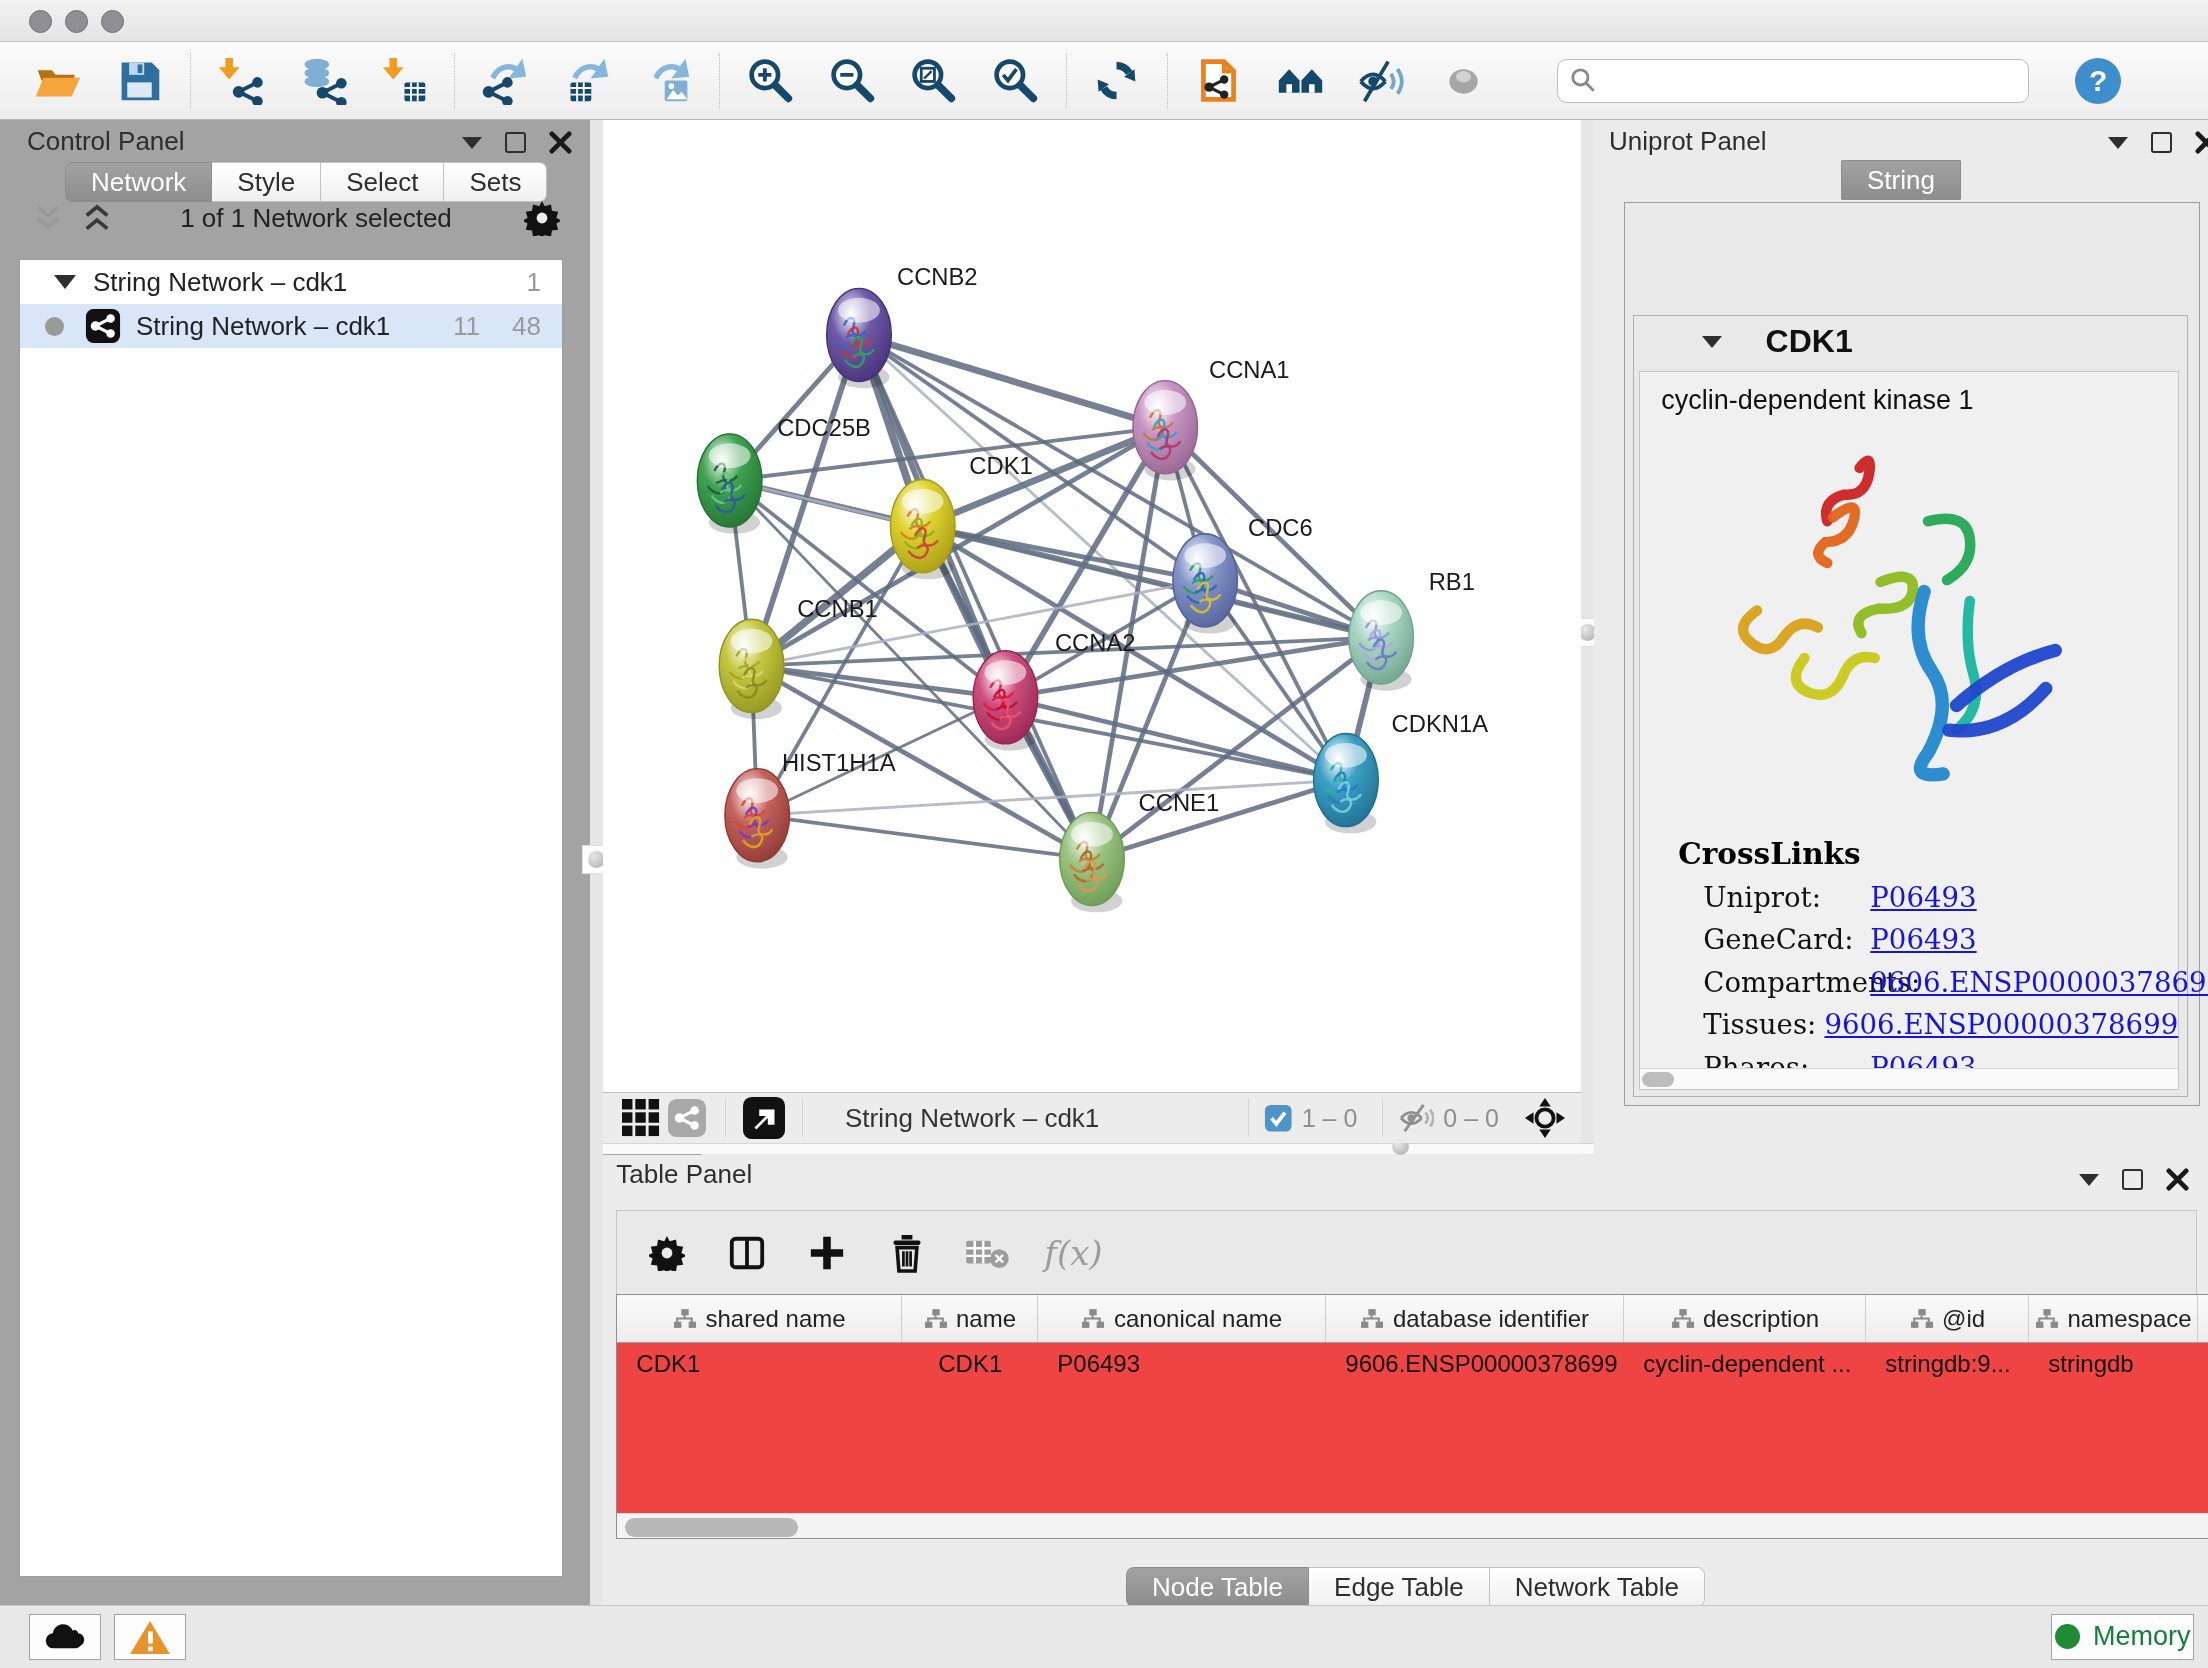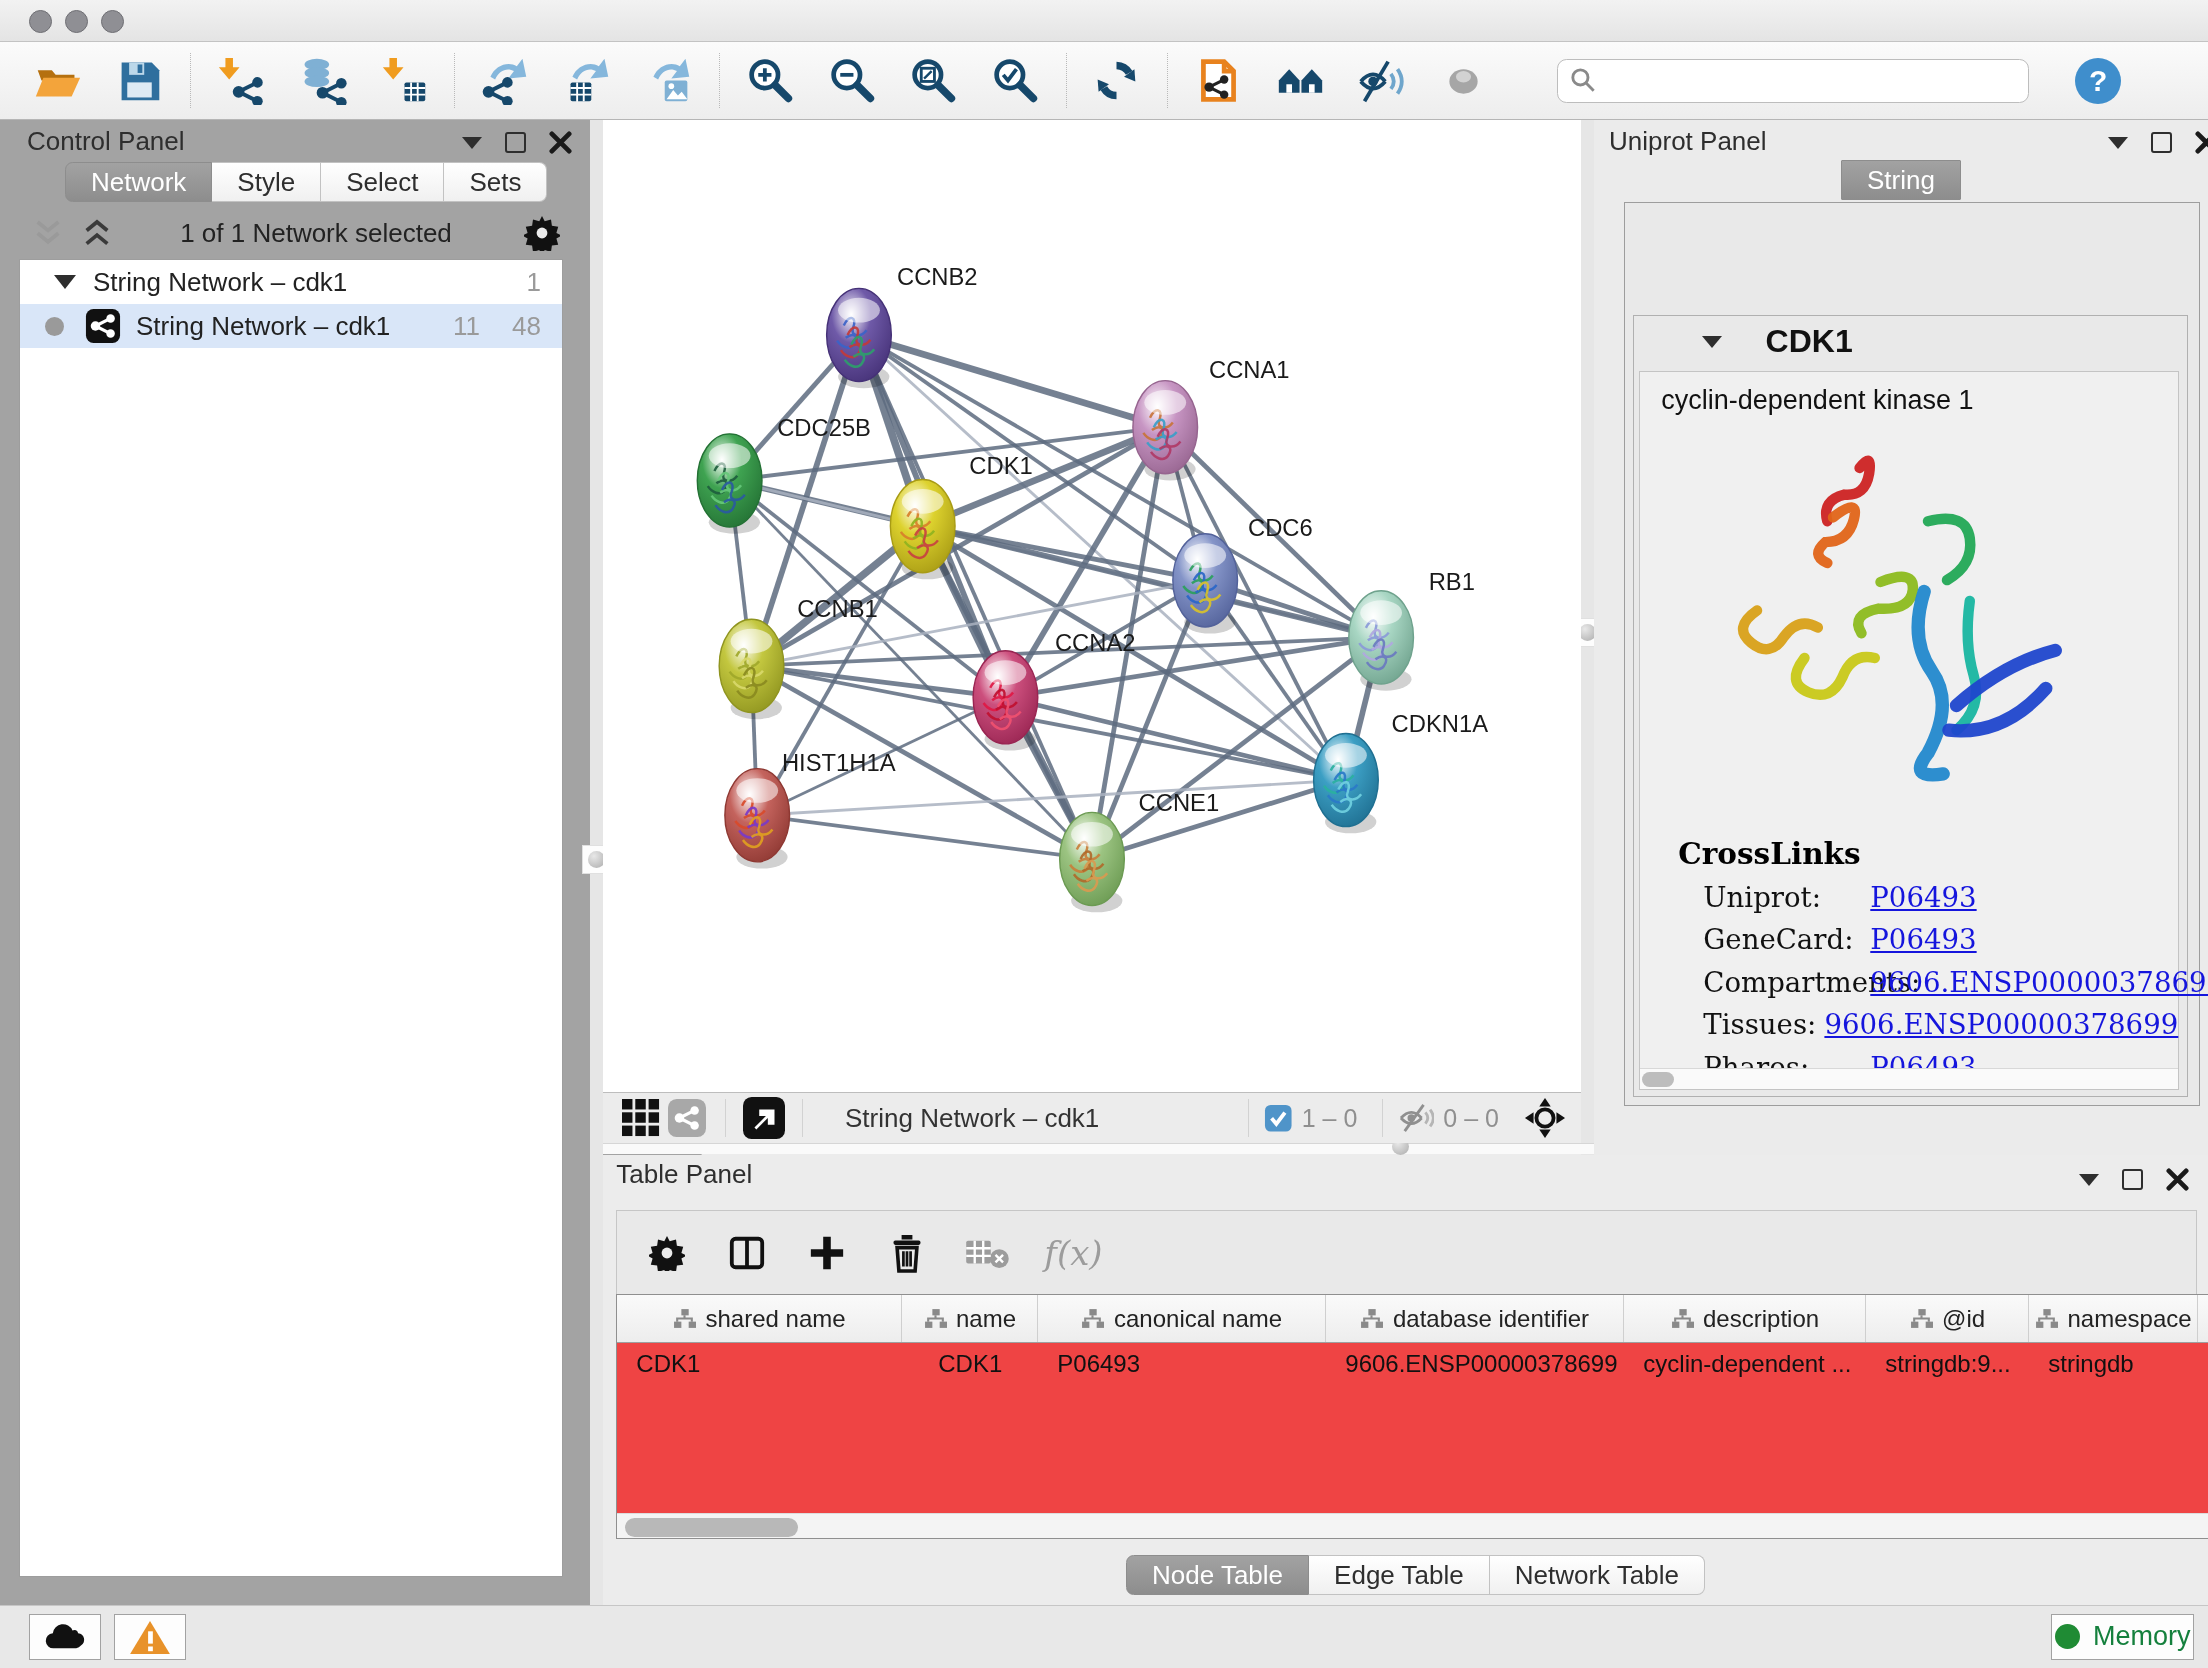--- a/index.html
+++ b/index.html
@@ -290,21 +290,21 @@
       <svg width="23" height="23" viewBox="0 0 24 24">
           <path d="M3 3l18 18M21 3L3 21" stroke="#1a1a1a" stroke-width="5" stroke-linecap="round"></path>
         </svg>
     </div>
     <div class="abs" id="cp-tabs" style="left:65px;top:42px;display:flex;">
         <div class="tab sel">Network</div>
         <div class="tab">Style</div>
         <div class="tab">Select</div>
         <div class="tab">Sets</div>
       </div>
-    <div class="abs" style="left:0;top:91px;width:590px;height:44px;display:flex;align-items:center;">
+    <div class="abs" style="left:0;top:76px;width:590px;height:44px;display:flex;align-items:center;">
       <svg width="32" height="28.5" viewBox="0 0 34 30" style="margin-left:32px;">
           <path d="M6 3l11 9L28 3M6 15l11 9 11-9" stroke="#9a9a9a" stroke-width="4" fill="none"></path>
         </svg>
       <svg width="32" height="28.5" viewBox="0 0 34 30" style="margin-left:17px;">
           <path d="M6 12L17 3l11 9M6 26l11-9 11 9" stroke="#3a3a3a" stroke-width="4" fill="none"></path>
         </svg>
       <div style="flex:1;text-align:center;font-size:26px;color:#222;">1 of 1 Network selected</div>
       <span class="tp-tool" id="cp-gear" style="margin-right:25px;">
           <svg viewBox="0 0 40 40" width="36" height="36">
             <path fill="#111" d="M20 1l3 6 7-2 1 7 7 1-2 7 6 3-6 3 2 7-7 1-1 7-7-2-3 6-3-6-7 2-1-7-7-1 2-7-6-3 6-3-2-7 7-1 1-7 7 2z"></path>
@@ -833,21 +833,21 @@
             <div class="td" style="width:298px;">9606.ENSP00000378699</div>
             <div class="td" style="width:242px;">cyclin-dependent ...</div>
             <div class="td" style="width:163px;">stringdb:9...</div>
             <div class="td" style="width:169px;">stringdb</div>
           </div>
         </div>
       <div style="position:absolute;left:0;bottom:0;width:100%;" class="hscroll">
         <div class="abs hthumb"></div>
       </div>
     </div>
-    <div class="abs" style="left:523px;top:400px;text-align:right;">
+    <div class="abs" style="left:523px;top:412px;text-align:right;">
       <div class="bottom-tabs" id="table-tabs">
           <div class="tab sel">Node Table</div>
           <div class="tab">Edge Table</div>
           <div class="tab">Network Table</div>
         </div>
     </div>
   </div>
 
   <div class="abs statusbar">
     <div class="abs sb-btn" style="left:28.5px;width:72px;">

